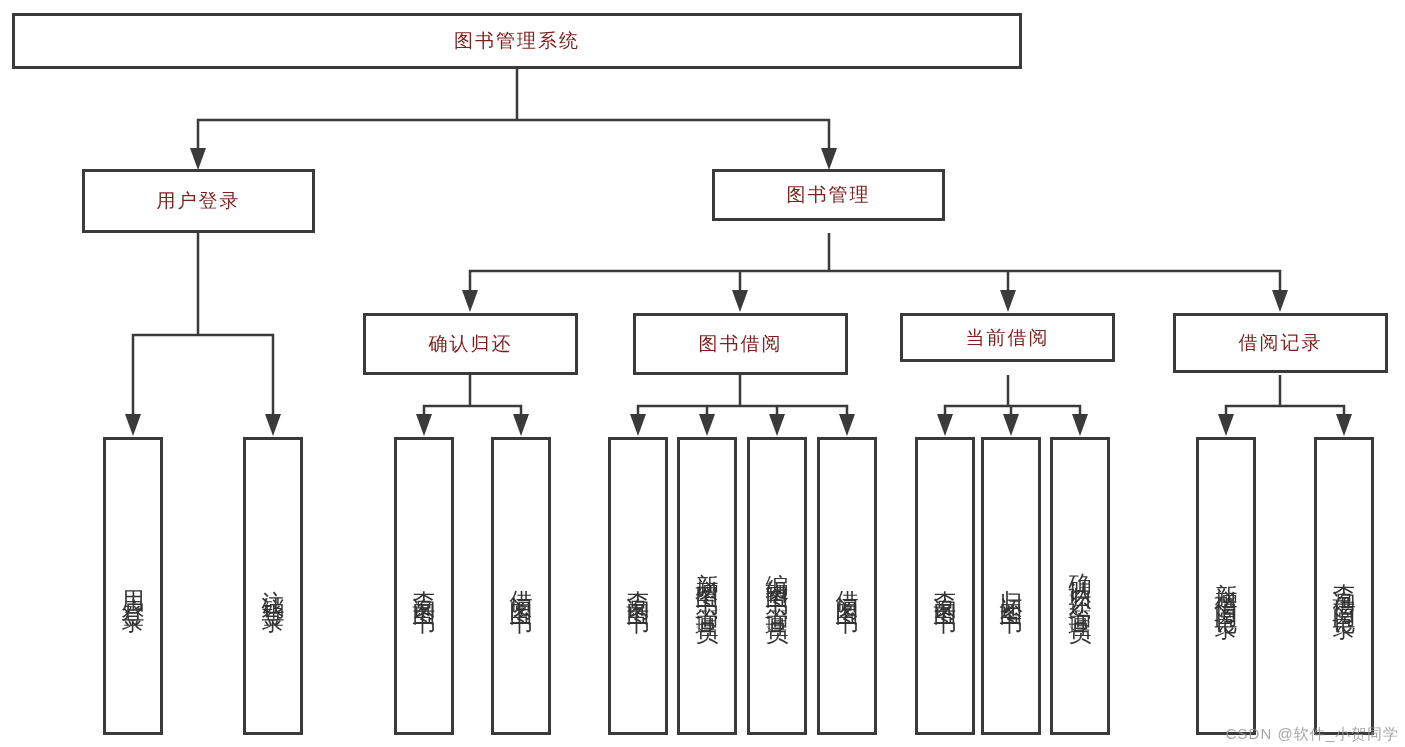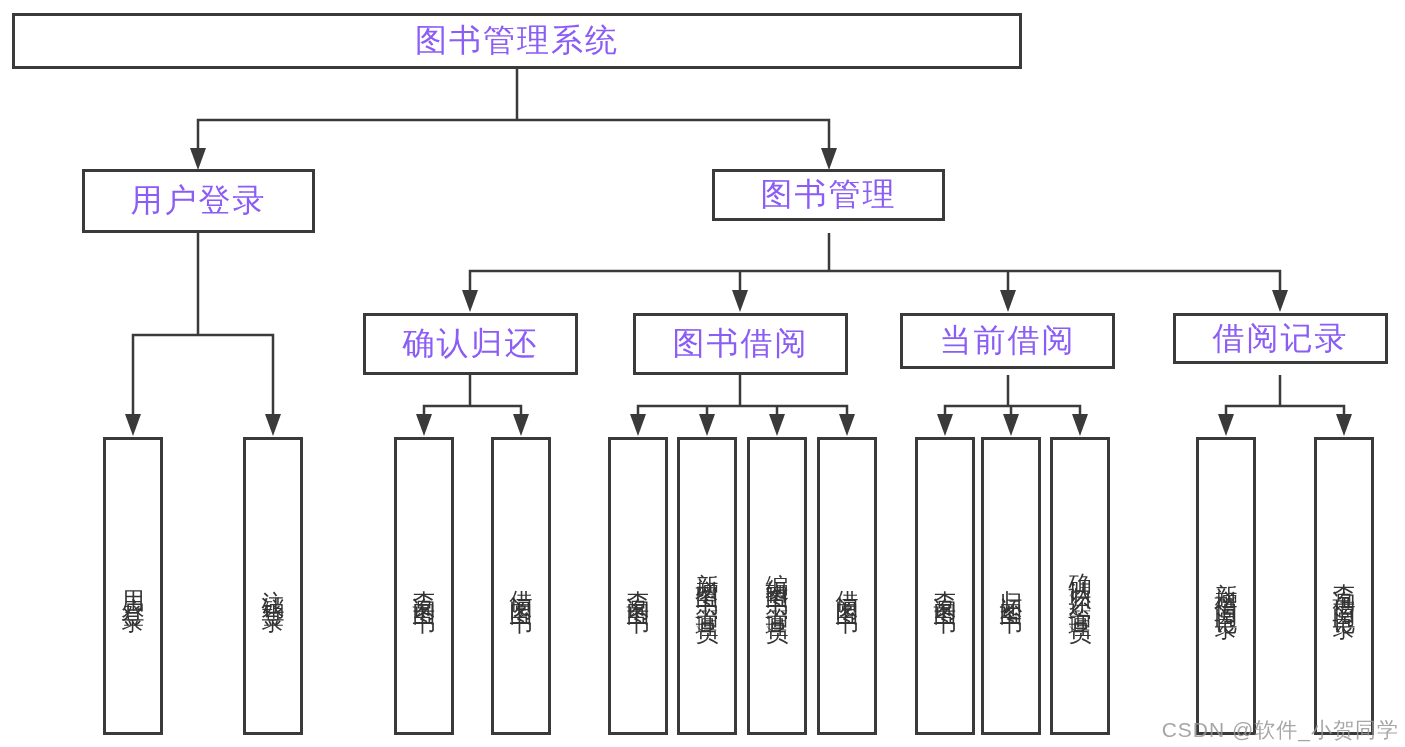--- a/index.html
+++ b/index.html
@@ -26,42 +26,42 @@
     position: absolute;
     box-sizing: border-box;
     border: 3px solid #3a3a3a;
     background: #ffffff;
     display: flex;
     align-items: center;
     justify-content: center;
     color: #333333;
   }
   .hlabel {
-    font-size: 32px;
+    font-size: 19px;
     letter-spacing: 2px;
-    color: #8b5cf6;
+    color: #7f1d1d;
     white-space: nowrap;
   }
   .leaf {
     width: 60px;
     height: 298px;
   }
   .vlabel {
     writing-mode: vertical-rl;
     text-orientation: mixed;
     font-size: 23px;
     letter-spacing: 7px;
     color: #333333;
     line-height: 1;
   }
   .watermark {
     position: absolute;
     right: 6px;
     bottom: 3px;
-    font-size: 21px;
+    font-size: 15px;
     color: rgba(150, 150, 150, 0.85);
     letter-spacing: 1px;
     white-space: nowrap;
     z-index: 5;
   }
 </style>
 </head>
 <body>
 
 <div id="canvas">
@@ -109,24 +109,24 @@
   <div class="node" style="left:712px; top:169px; width:233px; height:52px;">
     <span class="hlabel">图书管理</span>
   </div>
 
   <div class="node" style="left:363px; top:313px; width:215px; height:62px;">
     <span class="hlabel">确认归还</span>
   </div>
   <div class="node" style="left:633px; top:313px; width:215px; height:62px;">
     <span class="hlabel">图书借阅</span>
   </div>
-  <div class="node" style="left:900px; top:313px; width:215px; height:56px;">
+  <div class="node" style="left:900px; top:313px; width:215px; height:49px;">
     <span class="hlabel">当前借阅</span>
   </div>
-  <div class="node" style="left:1173px; top:313px; width:215px; height:51px;">
+  <div class="node" style="left:1173px; top:313px; width:215px; height:60px;">
     <span class="hlabel">借阅记录</span>
   </div>
 
   <div class="node leaf" style="left:103px; top:437px;">
     <span class="vlabel">用户登录</span>
   </div>
   <div class="node leaf" style="left:243px; top:437px;">
     <span class="vlabel">注销登录</span>
   </div>
 

